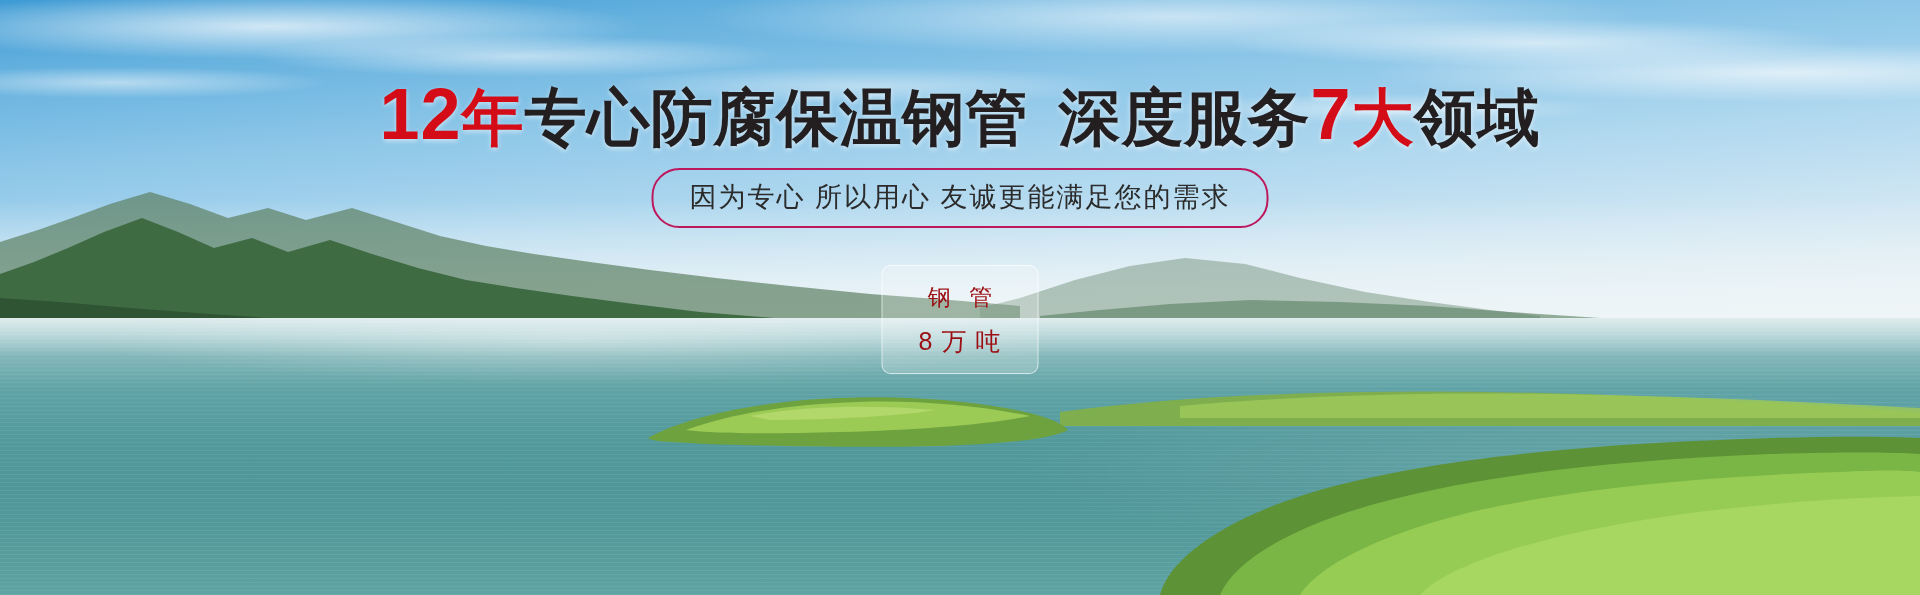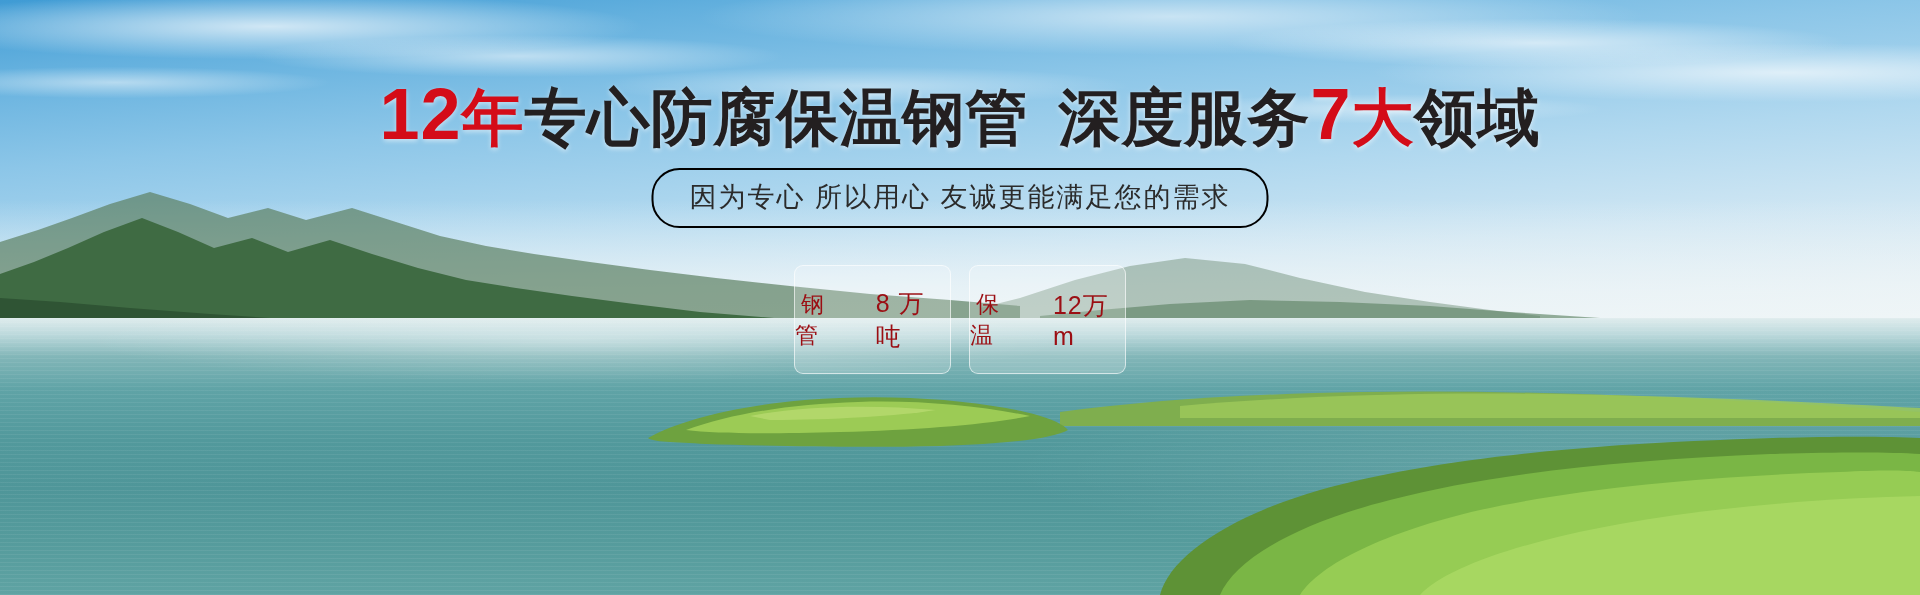--- a/index.html
+++ b/index.html
@@ -64,34 +64,34 @@
     font-size:62px;font-weight:bold;line-height:1;color:#231f20;
     letter-spacing:1px;white-space:nowrap;
     text-shadow:0 2px 5px rgba(255,255,255,.55);
   }
   .headline .num{color:#d40c18;font-size:72px;}
   .headline .red{color:#d40c18;}
   .headline .gap{display:inline-block;width:30px;}
 
   .pill{
     position:absolute;left:50%;top:168px;transform:translateX(-50%);
-    border:2px solid #000000;border-radius:28px;
+    border:2px solid #be185d;border-radius:28px;
     padding:9px 36px 11px;
     font-size:27px;color:#2b2b2b;white-space:nowrap;letter-spacing:2px;
   }
 
   .cards{
     position:absolute;left:50%;top:265px;transform:translateX(-50%);
     display:flex;gap:18px;
   }
   .card{
     width:155px;height:107px;border-radius:9px;
     border:1px solid rgba(255,255,255,.62);
     background:rgba(255,255,255,.20);
-    display:flex;flex-direction:row;align-items:center;justify-content:center;
+    display:flex;flex-direction:column;align-items:center;justify-content:center;
     gap:12px;color:#9b0e13;
   }
   .card .ttl{font-size:23px;letter-spacing:6px;text-indent:6px;}
   .card .val{font-size:25px;letter-spacing:1px;}
   .card .val sup{font-size:14px;vertical-align:super;}
 </style>
 </head>
 <body>
 
 <div id="banner">
@@ -168,20 +168,16 @@
   <div class="pill">因为专心 所以用心  友诚更能满足您的需求</div>
 
   <div class="cards">
 
     <div class="card">
       <div class="ttl">钢 管</div>
       <div class="val"><span>8 万 吨</span></div>
     </div>
 
 
-    <div class="card">
-      <div class="ttl">保 温</div>
-      <div class="val"><span>12万m</span></div>
-    </div>
 
   </div>
 
 </div>
 
 </body></html>

